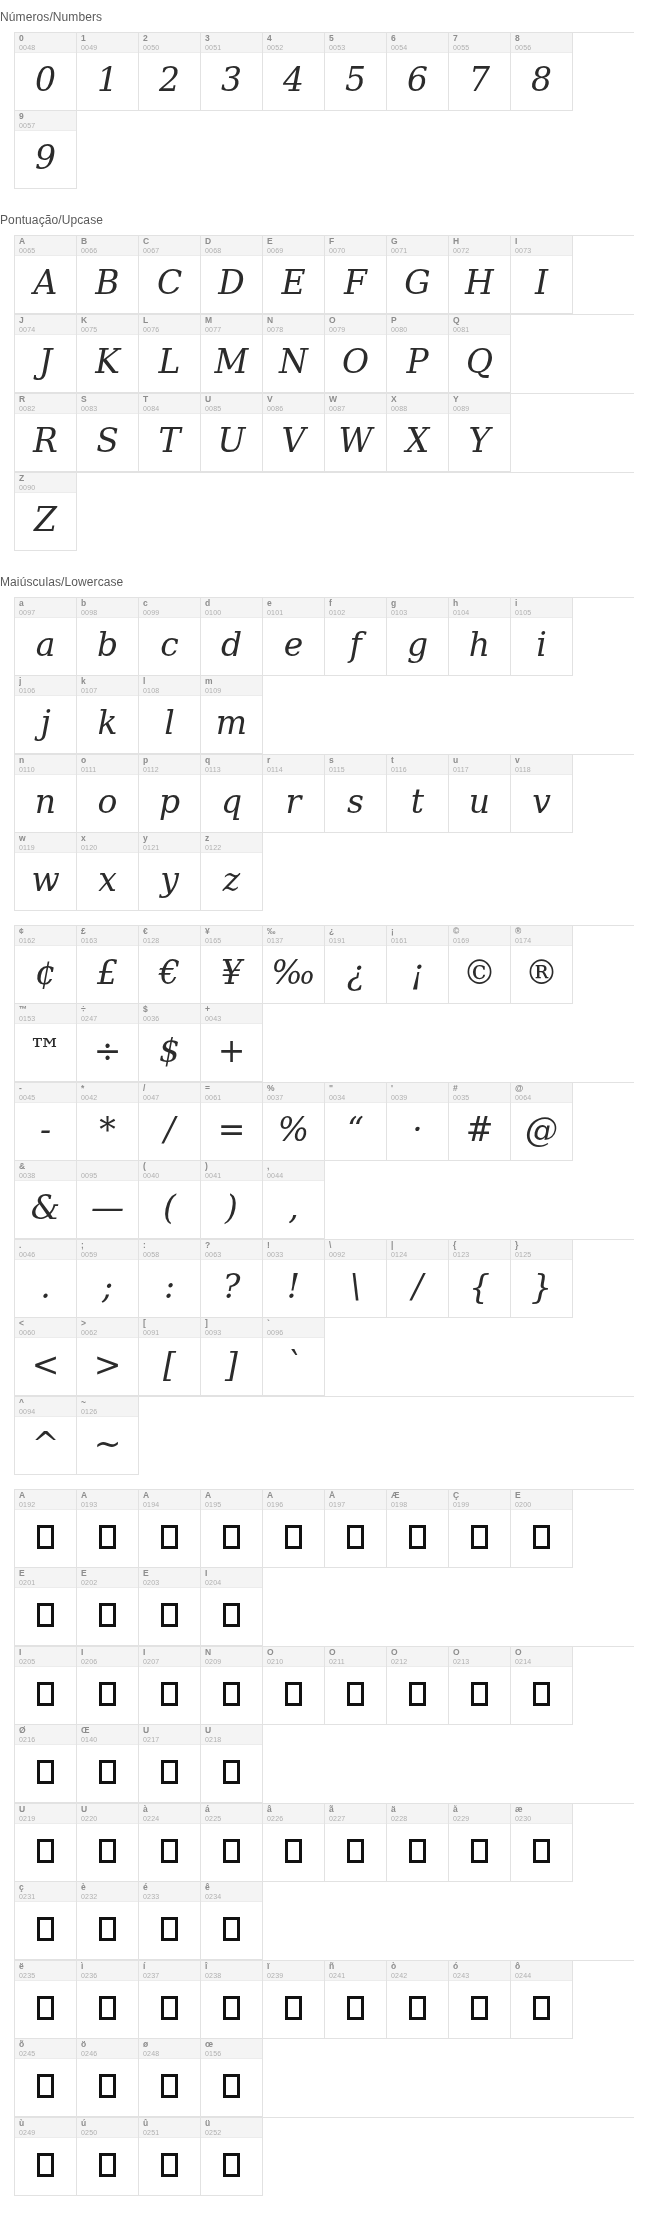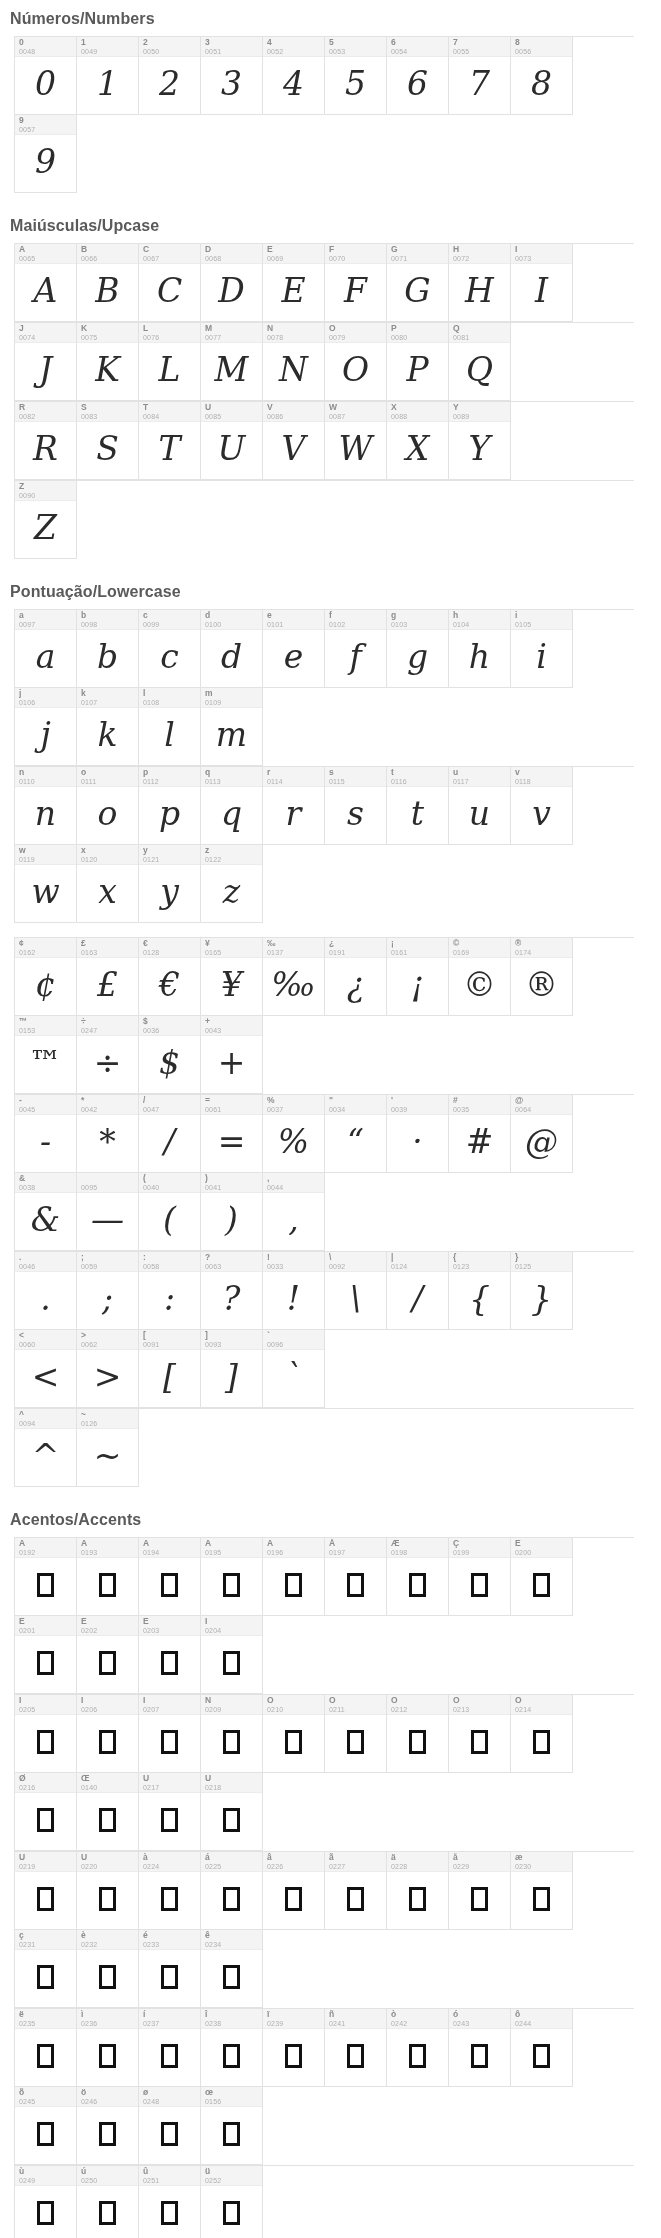--- a/index.html
+++ b/index.html
@@ -14,25 +14,24 @@
     position: relative;
   }
   .page {
     width: 661px;
     padding: 0 0 20px 0;
   }
   .section {
     margin: 0 0 0 0;
   }
   .section-title {
-    font-size: 16px;
+    font-size: 12px;
     color: #5a5a5a;
-    padding: 10px 0 8px 10px;
+    padding: 10px 0 8px 0;
     letter-spacing: 0.1px;
-    font-weight: bold;
   }
   .grid {
     display: flex;
     flex-wrap: wrap;
     margin-left: 14px;
     width: 620px;
     border-left: 1px solid #e2e2e2;
     border-top: 1px solid #e2e2e2;
   }
   .cell {
@@ -164,21 +163,21 @@
           <div class="hdr">
             <span class="ch">9</span>
             <span class="code">0057</span>
           </div>
           <div class="glyph script">9</div>
         </div>
       </div>
       <div class="spacer"></div>
     </div>
     <div class="section">
-      <div class="section-title">Maiúsculas/Upcase</div>
+      <div class="section-title">Pontuação/Upcase</div>
       <div class="grid">
         <div class="cell">
           <div class="hdr">
             <span class="ch">A</span>
             <span class="code">0065</span>
           </div>
           <div class="glyph script">A</div>
         </div>
         <div class="cell">
           <div class="hdr">
@@ -358,21 +357,21 @@
           <div class="hdr">
             <span class="ch">Z</span>
             <span class="code">0090</span>
           </div>
           <div class="glyph script">Z</div>
         </div>
       </div>
       <div class="spacer"></div>
     </div>
     <div class="section">
-      <div class="section-title">Pontuação/Lowercase</div>
+      <div class="section-title">Maiúsculas/Lowercase</div>
       <div class="grid">
         <div class="cell">
           <div class="hdr">
             <span class="ch">a</span>
             <span class="code">0097</span>
           </div>
           <div class="glyph script">a</div>
         </div>
         <div class="cell">
           <div class="hdr">
@@ -860,21 +859,20 @@
           <div class="hdr">
             <span class="ch">~</span>
             <span class="code">0126</span>
           </div>
           <div class="glyph script">~</div>
         </div>
       </div>
       <div class="spacer"></div>
     </div>
     <div class="section">
-      <div class="section-title">Acentos/Accents</div>
       <div class="grid">
         <div class="cell">
           <div class="hdr">
             <span class="ch">À</span>
             <span class="code">0192</span>
           </div>
           <div class="glyph script">
             <span class="tofu"></span>
           </div>
         </div>

